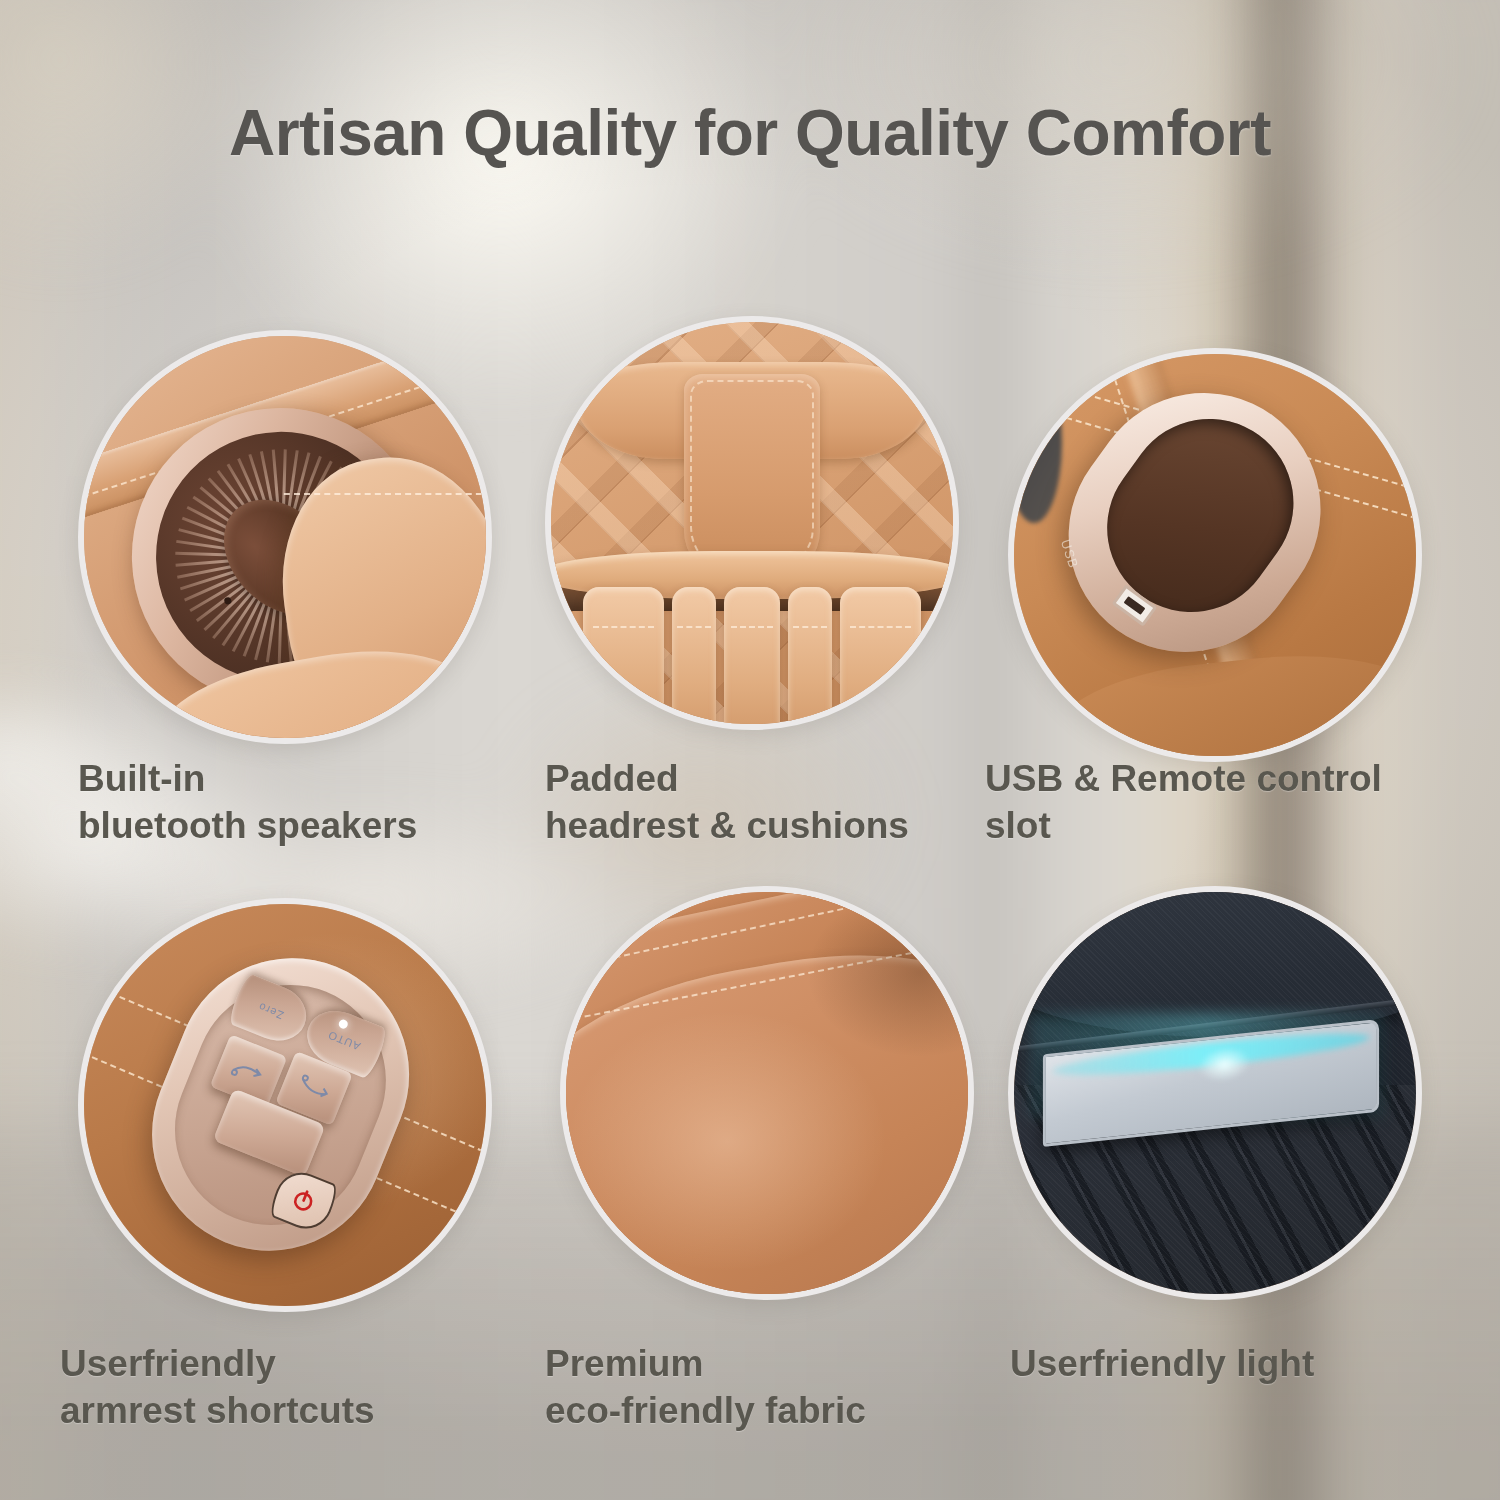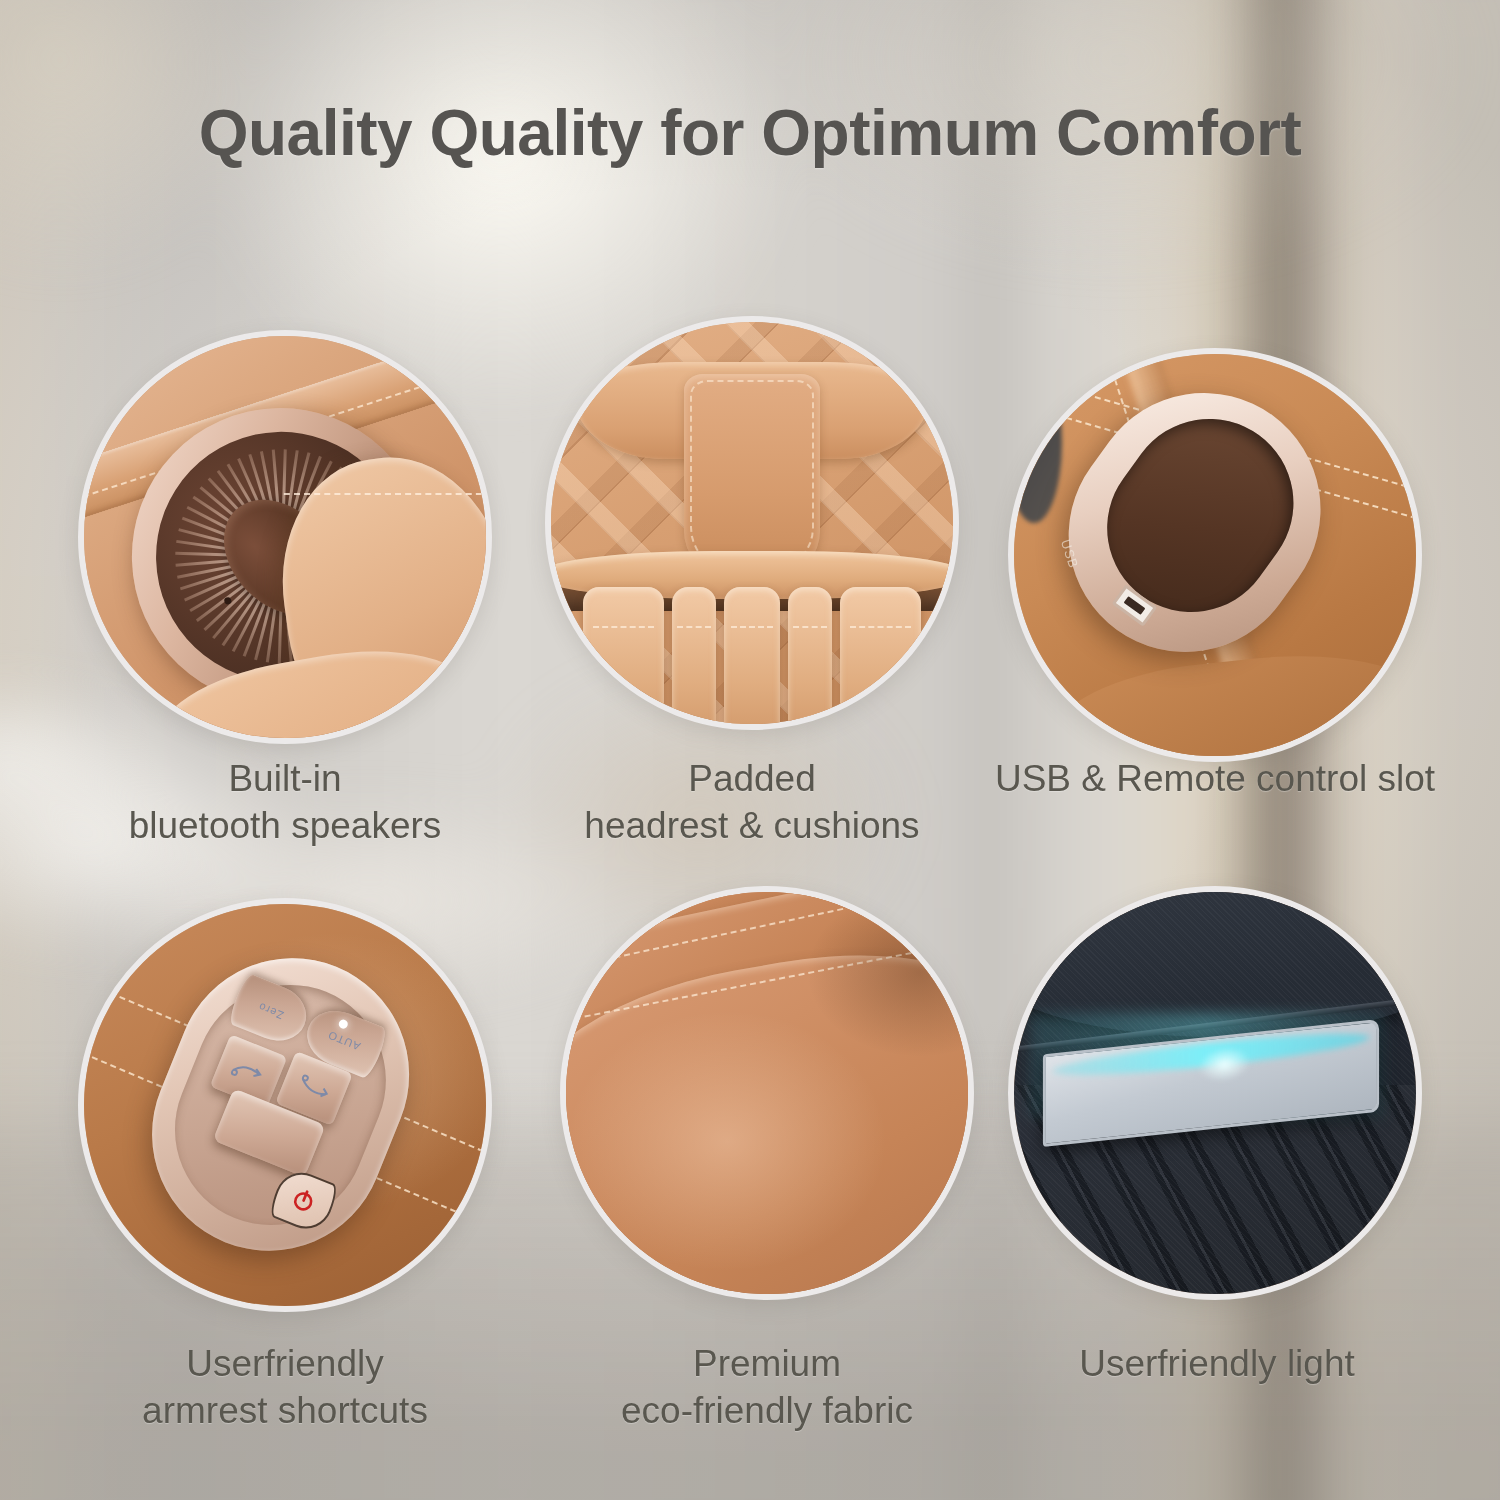--- a/index.html
+++ b/index.html
@@ -69,24 +69,25 @@
   .circle {
     position:absolute; border-radius:50%;
     border:6px solid #eceaea;
     overflow:hidden;
     box-shadow:0 6px 20px rgba(110,105,100,.18);
     background:#c8a182;
   }
   .art { position:absolute; inset:0; }
 
   .caption {
-    position:absolute; text-align:center;
+    position:absolute; 
     font-size:37px; line-height:1.28; color:#59574f;
     white-space:pre-line;
     text-shadow:0 1px 1px rgba(255,255,255,.3);
+    font-weight:bold;
   }
 
   
   .leather-tan {
     background:
       linear-gradient(145deg,#e6b895 0%,#dba77f 28%,#cf9469 60%,#c28758 100%);
   }
   .sp-seam {
     position:absolute; left:-8%; top:14%; width:120%; height:14%;
     background:linear-gradient(180deg,#e9bf9d,#d9a276 55%,#c98f60);
@@ -389,21 +390,21 @@
 
 <div id="bg">
   <div class="bglayer bg-base blur"></div>
   <div class="bglayer bg-bands blur"></div>
   <div class="bglayer bg-window blur"></div>
   <div class="bglayer bg-sofa blur"></div>
   <div class="bglayer bg-floor blur"></div>
   <div class="bglayer bg-vignette"></div>
 </div>
 
-<div class="headline">Quality Quality for Optimum Comfort</div>
+<div class="headline">Artisan Quality for Quality Comfort</div>
 
 <div class="grid">
 
   <div class="cell">
     <div class="circle" style="left:78px; top:330px; width:414px; height:414px;">
       <div class="art leather-tan">
         <div class="sp-seam"></div>
         <div class="sp-stitch"></div>
         <div class="sp-bezel">
           <div class="sp-inner">

